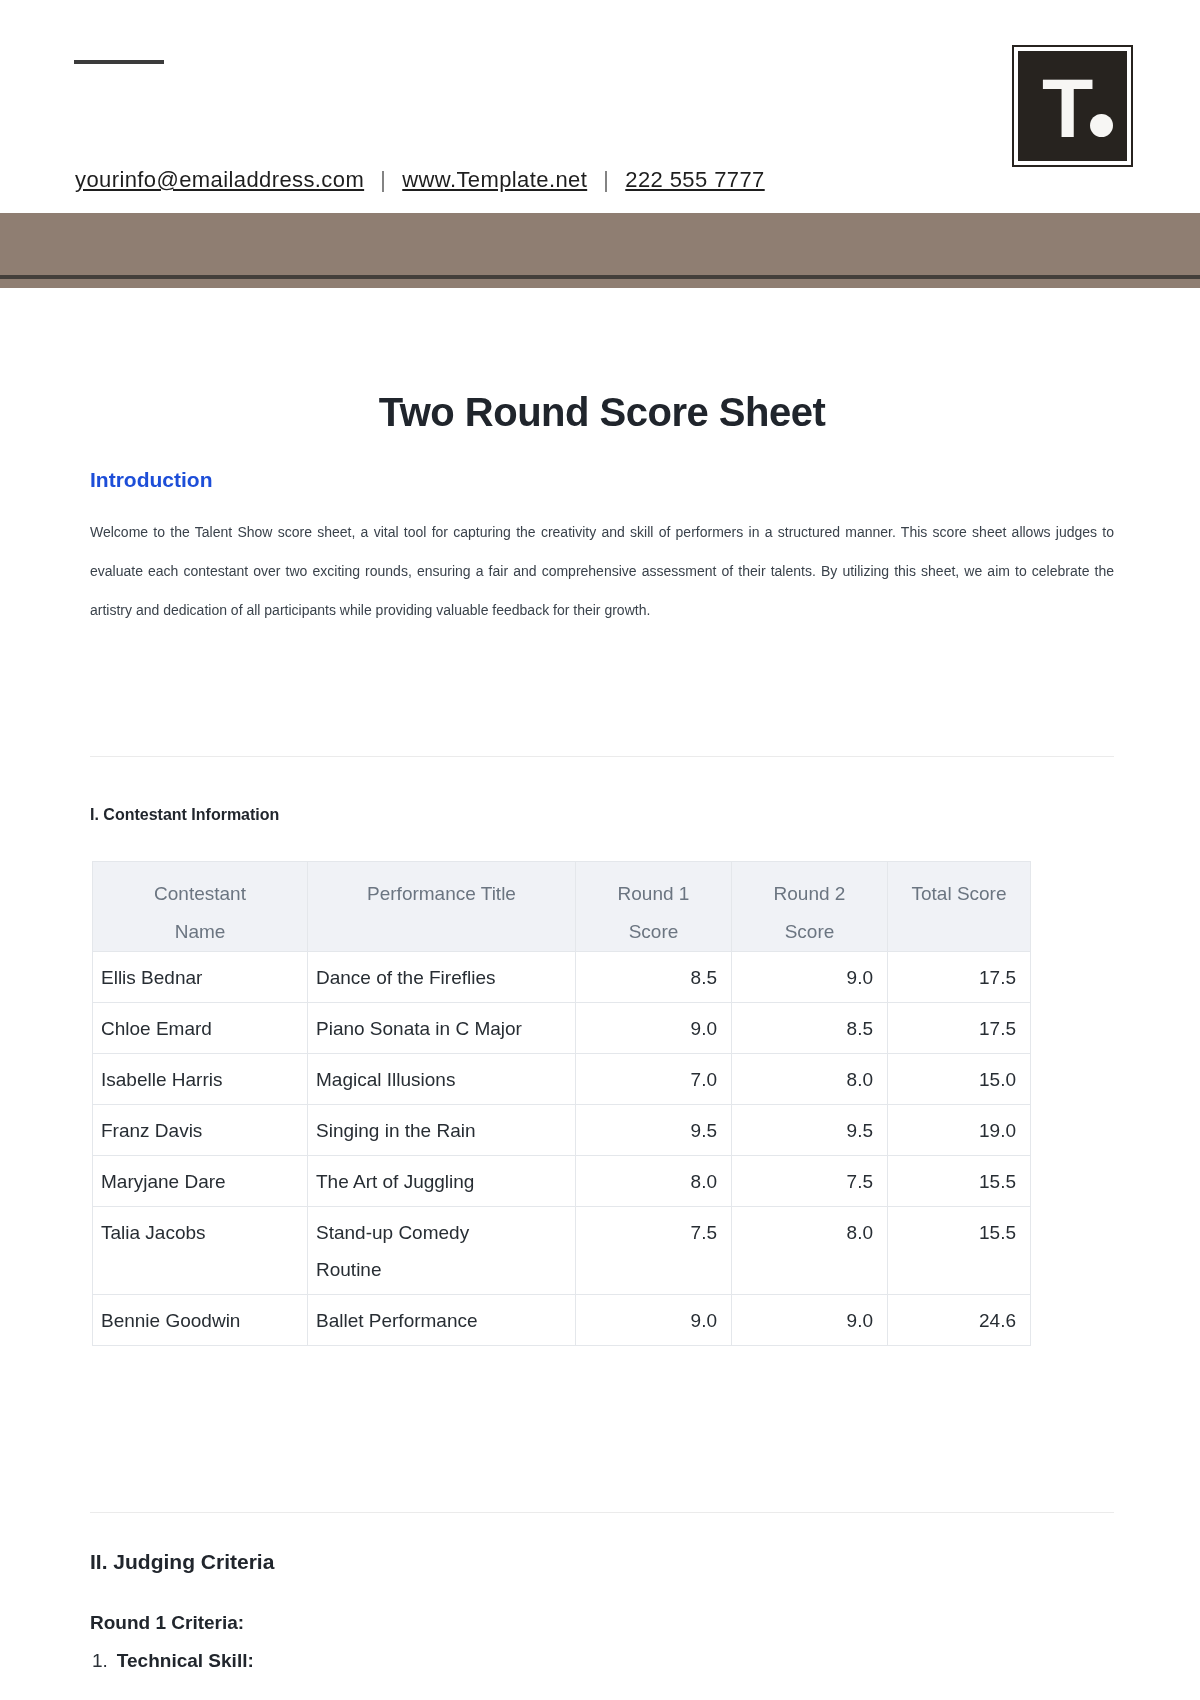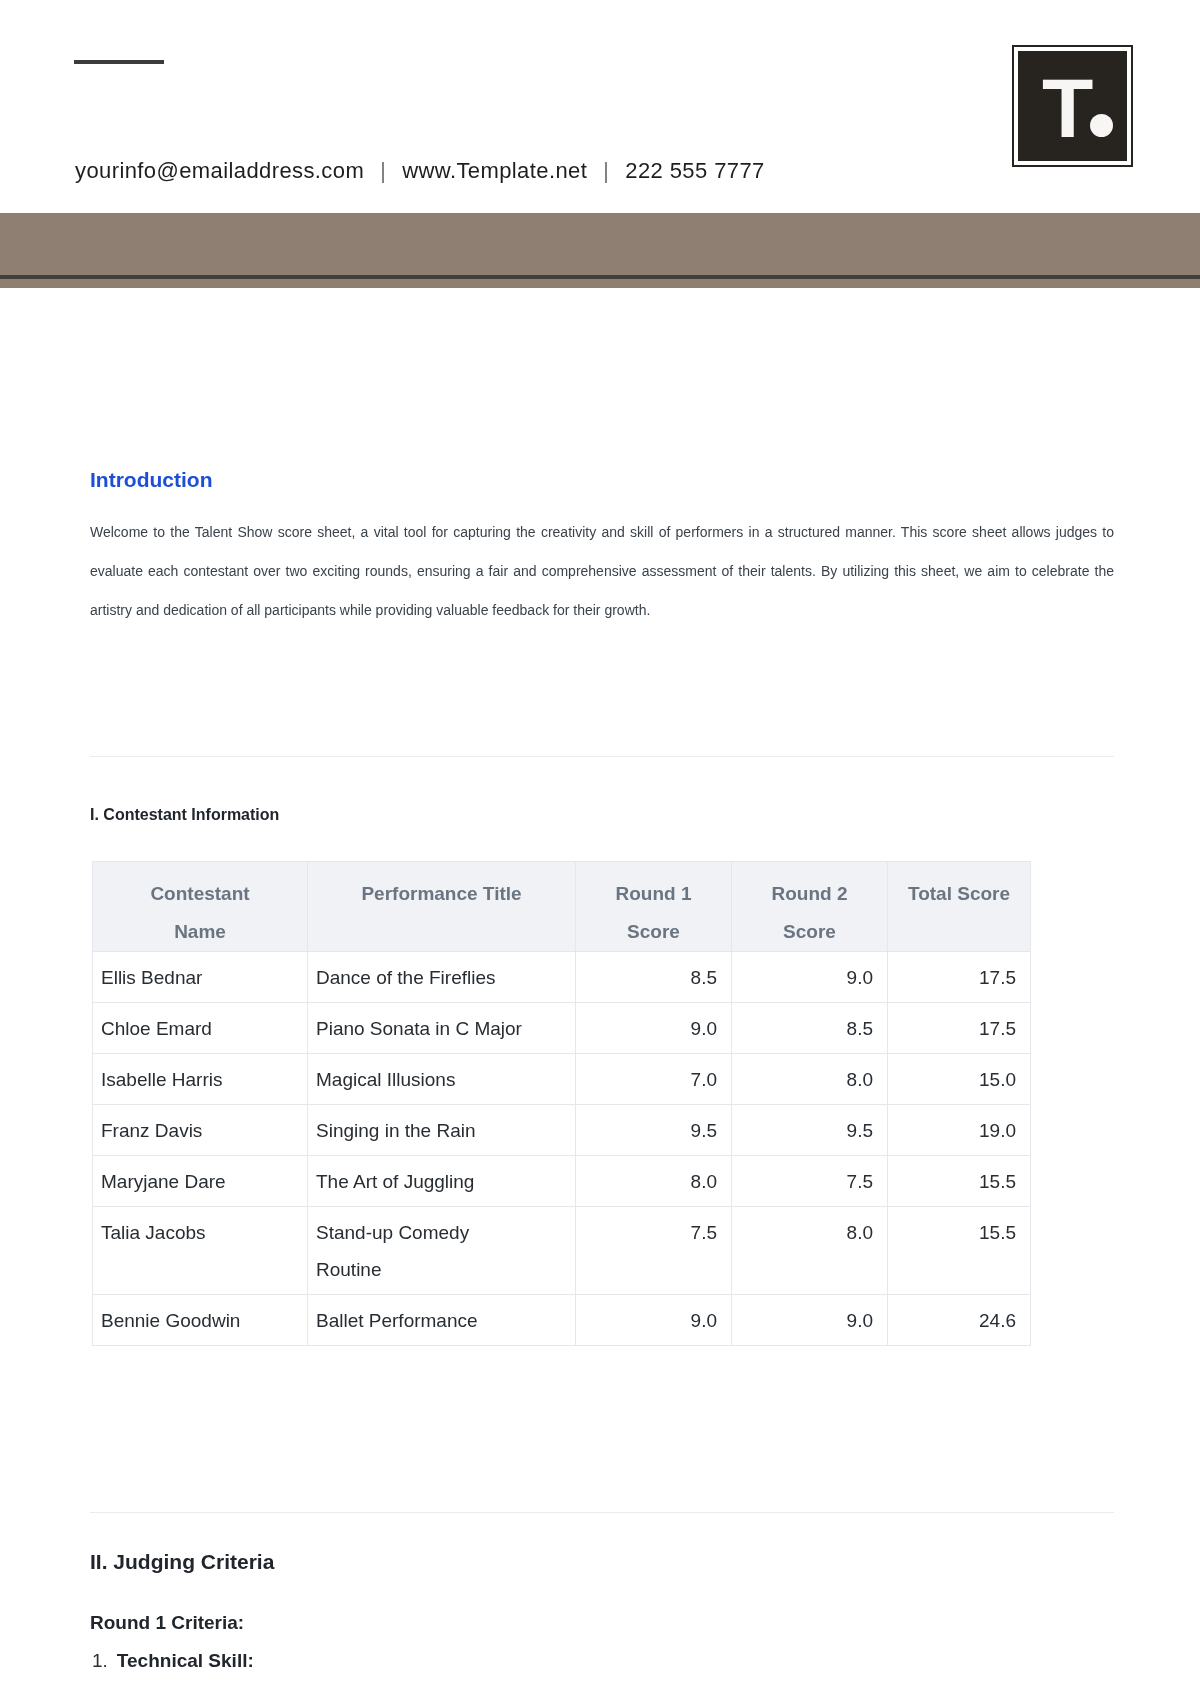--- a/index.html
+++ b/index.html
@@ -10,21 +10,21 @@
     font-family:"Liberation Sans", sans-serif; color:#21262d;
   }
   .top-line { position:absolute; left:74px; top:60px; width:90px; height:4px; background:#3b3b3b; }
   
   .logo { position:absolute; left:1012px; top:45px; width:121px; height:122px;
           border:2px solid #27231f; background:#ffffff; padding:4px; }
   .logo-inner { width:100%; height:100%; background:#27231f; position:relative; }
   .logo-t { position:absolute; left:24px; top:2px; color:#f7f6f4; font-size:84px; font-weight:700; line-height:110px; letter-spacing:-2px; }
   .logo-dot { position:absolute; right:14px; bottom:24px; width:23px; height:23px; border-radius:50%; background:#f7f6f4; }
   
-  .contact { position:absolute; left:75px; top:158px; font-size:22px; color:#1e1e1e; letter-spacing:0.4px; white-space:nowrap; }
+  .contact { position:absolute; left:75px; top:167px; font-size:22px; color:#1e1e1e; letter-spacing:0.4px; white-space:nowrap;text-decoration:underline; }
   .contact .sep { display:inline-block; margin:0 16px; color:#3a3a3a; transform:scaleX(0.7); }
   
   .banner { position:absolute; left:0; top:213px; width:1200px; height:75px; background:#8f7e72; }
   .banner-line { position:absolute; left:0; bottom:9px; width:100%; height:4px; background:#433f3b; }
   
   .doc-title { position:absolute; left:90px; width:1024px; top:390px; text-align:center;
                font-size:40px; font-weight:700; color:#20252c; letter-spacing:-0.5px; }
   .h-intro { position:absolute; left:90px; top:468px; font-size:21px; font-weight:700; color:#1d4ed8; }
   .intro-body { position:absolute; left:90px; width:1024px; top:513px;
                 font-size:14px; line-height:39px; color:#3a424b; text-align:justify; }
@@ -32,21 +32,21 @@
   .divider-1 { top:756px; }
   .divider-2 { top:1512px; }
   .h-section1 { position:absolute; left:90px; top:806px; font-size:16px; font-weight:700; color:#21262d; }
   
   table.score { position:absolute; left:92px; top:861px; width:938px;
                 border-collapse:collapse; table-layout:fixed; font-size:19px; color:#272d33; }
   table.score col.c0 { width:215px; } table.score col.c1 { width:268px; }
   table.score col.c2 { width:156px; } table.score col.c3 { width:156px; }
   table.score col.c4 { width:143px; }
   table.score th, table.score td { border:1px solid #e4e7eb; vertical-align:top; white-space:pre-line; }
-  table.score th { background:#f0f2f6; color:#6b7581; font-weight:700; text-align:center;
+  table.score th { background:#f0f2f6; color:#6b7581; font-weight:400; text-align:center;
                    height:80px; padding-top:13px; line-height:38px; }
   table.score td { height:51px; padding:7px 8px 6px 8px; line-height:37px; font-weight:400; text-align:left; }
   table.score td.num { text-align:right; padding-left:2px; padding-right:14px; }
   .h-section2 { position:absolute; left:90px; top:1550px; font-size:21px; font-weight:700; color:#21262d; }
   .round-label { position:absolute; left:90px; top:1612px; font-size:19px; font-weight:700; color:#21262d; }
   .criteria-item { position:absolute; left:92px; top:1650px; font-size:19px; color:#21262d; display:flex; }
   .criteria-item .num { font-weight:400; color:#2b3138; margin-right:9px; }
   .criteria-item .label { font-weight:700; }
   .partial-line { position:absolute; left:118px; width:996px; top:1690px;
                   font-size:19px; line-height:39px; color:#3a424b; display:flex; }
@@ -67,20 +67,21 @@
   </div>
 
   <div class="contact">
     <span>yourinfo@emailaddress.com</span><span class="sep">|</span><span>www.Template.net</span><span class="sep">|</span><span>222 555 7777</span>
   </div>
 
   <div class="banner">
     <div class="banner-line"></div>
   </div>
 
+  <h1 class="doc-title">Two Round Score Sheet</h1>
 
   <h2 class="h-intro">Introduction</h2>
   <p class="intro-body">Welcome to the Talent Show score sheet, a vital tool for capturing the creativity and skill of performers in a structured manner. This score sheet allows judges to evaluate each contestant over two exciting rounds, ensuring a fair and comprehensive assessment of their talents. By utilizing this sheet, we aim to celebrate the artistry and dedication of all participants while providing valuable feedback for their growth.</p>
 
   <hr class="divider divider-1">
 
   <h2 class="h-section1">I. Contestant Information</h2>
 
   <table class="score">
     <colgroup>

